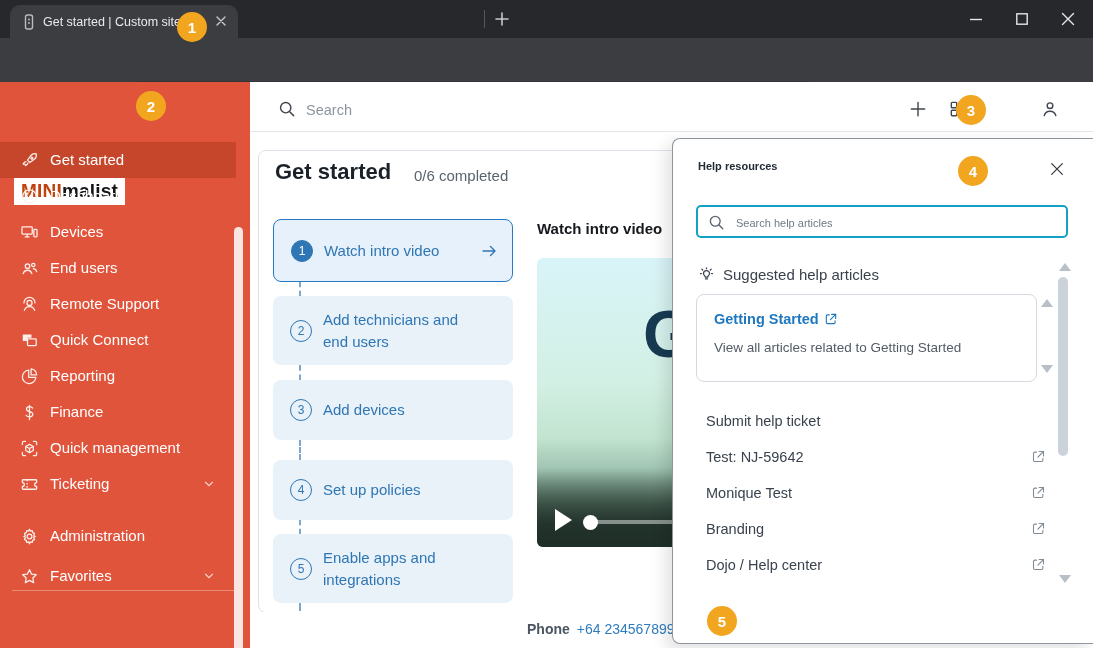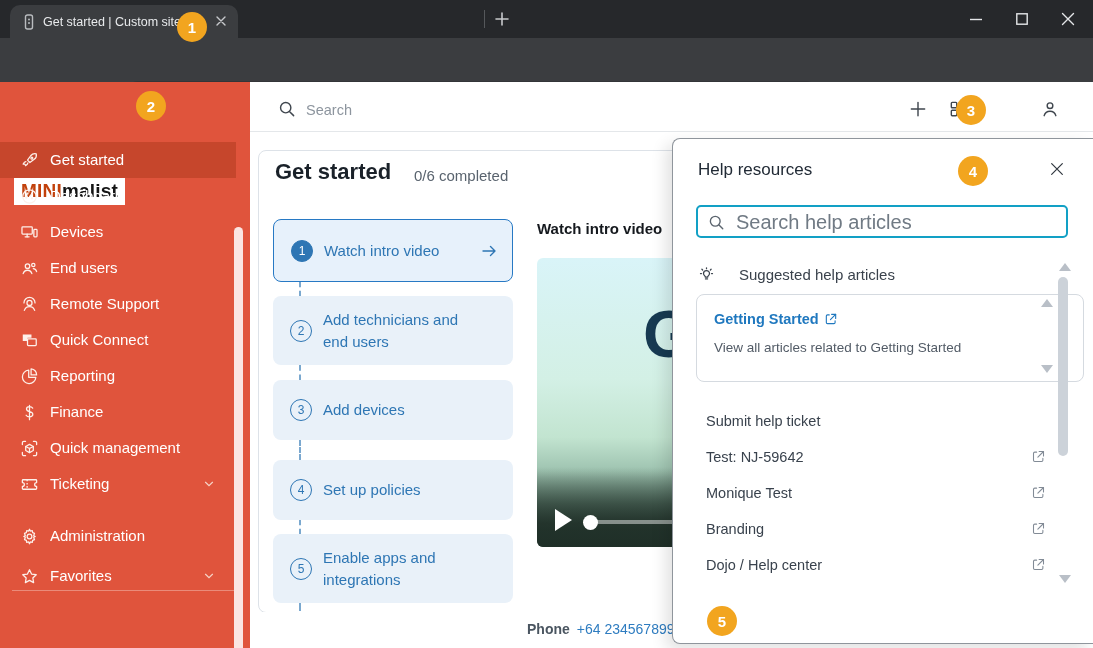--- a/index.html
+++ b/index.html
@@ -75,28 +75,28 @@
   #footer{left:250px;top:612px;width:843px;height:36px;background:#fff;}
   #footer-row{position:absolute;left:277px;top:9px;display:flex;align-items:center;gap:7px;font-size:14px;}
   .foot-label{font-weight:700;color:#4a5560;}
   .foot-link{color:#2e7cc0;cursor:pointer;}
   .foot-gap{width:8px;}
 
   
   #help-panel{left:672px;top:138px;width:421px;height:506px;background:#fff;border:1px solid #8f959c;
               border-right:none;border-radius:8px 0 0 8px;box-sizing:border-box;z-index:40;
               box-shadow:-6px 6px 16px rgba(0,0,0,.12);}
-  #hp-title{left:25px;top:21px;font-size:17px;font-weight:400;color:#222b36;}
+  #hp-title{left:25px;top:21px;font-size:11px;font-weight:700;color:#222b36;}
   #hp-close{left:376px;top:22px;color:#30373f;}
   #hp-search{left:23px;top:66px;width:372px;height:33px;border:2px solid #12A0C5;border-radius:5px;box-sizing:border-box;}
   #hp-search input{position:absolute;left:36px;top:3px;width:320px;height:23px;border:0;outline:none;
-                   font-size:20px;color:#ec4899;font-family:"Liberation Sans",sans-serif;}
+                   font-size:11px;color:#ec4899;font-family:"Liberation Sans",sans-serif;}
   #hp-search input::placeholder{color:#707a84;}
-  #hp-sugg{left:24px;top:126px;display:flex;align-items:center;gap:23px;font-size:15px;color:#3a424c;}
-  #hp-card{left:23px;top:155px;width:388px;height:88px;border:1px solid #d5dae0;border-radius:8px;box-sizing:border-box;}
+  #hp-sugg{left:24px;top:126px;display:flex;align-items:center;gap:7px;font-size:15px;color:#3a424c;}
+  #hp-card{left:23px;top:155px;width:341px;height:88px;border:1px solid #d5dae0;border-radius:8px;box-sizing:border-box;}
   #hp-card-link{position:absolute;left:17px;top:16px;font-size:14.5px;font-weight:700;color:#1f78bf;
                 display:flex;align-items:center;gap:5px;cursor:pointer;}
   #hp-card-desc{position:absolute;left:17px;top:45px;font-size:13.5px;color:#525b66;}
   .hp-link-row{position:absolute;left:33px;width:340px;height:22px;font-size:14.5px;color:#39424d;cursor:pointer;}
   .hp-ext{position:absolute;left:325px;color:#828b96;}
   .tri-up{width:0;height:0;border-left:6px solid transparent;border-right:6px solid transparent;border-bottom:8px solid #b9bfc7;}
   .tri-down{width:0;height:0;border-left:6px solid transparent;border-right:6px solid transparent;border-top:8px solid #b9bfc7;}
   #hp-scroll-thumb{left:385px;top:138px;width:10px;height:179px;background:#ccd2d9;border-radius:5px;}
 </style>
 </head>

